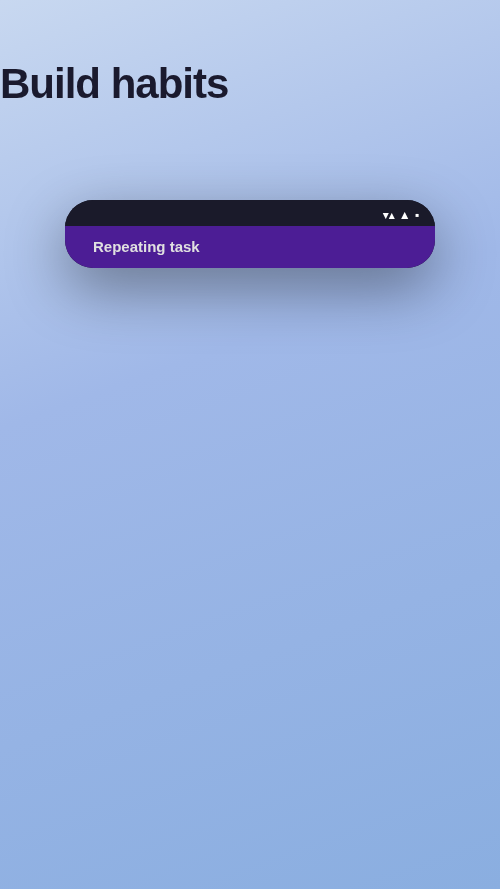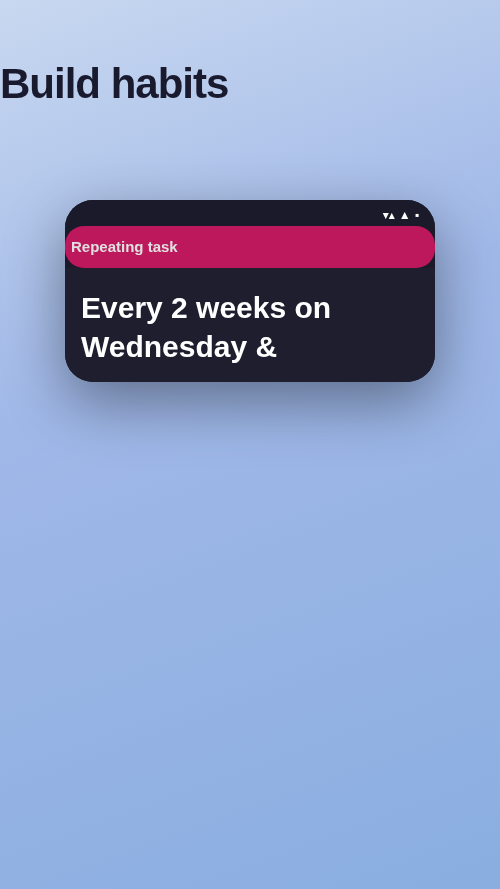--- a/index.html
+++ b/index.html
@@ -59,23 +59,22 @@
       align-items: center;
     }
 
     .wifi-icon, .signal-icon, .battery-icon {
       color: white;
       font-size: 12px;
     }
 
     
     .app-header {
-      background: #be185d;
-      padding: 12px 6px;
-      border-radius: 19px;
+      background: #4c1d95;
+      padding: 12px 28px;
     }
 
     .app-header-title {
       color: #e0e0e0;
       font-size: 15px;
       font-weight: 600;
     }
 
     
     .task-content {
@@ -106,18 +105,15 @@
         <span class="wifi-icon">▾▴</span>
         <span class="signal-icon">▲</span>
         <span class="battery-icon">▪</span>
       </div>
     </div>
 
     <div class="app-header">
       <span class="app-header-title">Repeating task</span>
     </div>
 
-    <div class="task-content">
-      <div class="task-text">Every 2 weeks on Wednesday &amp;</div>
-    </div>
 
   </div>
 </div>
 
 </body></html>

